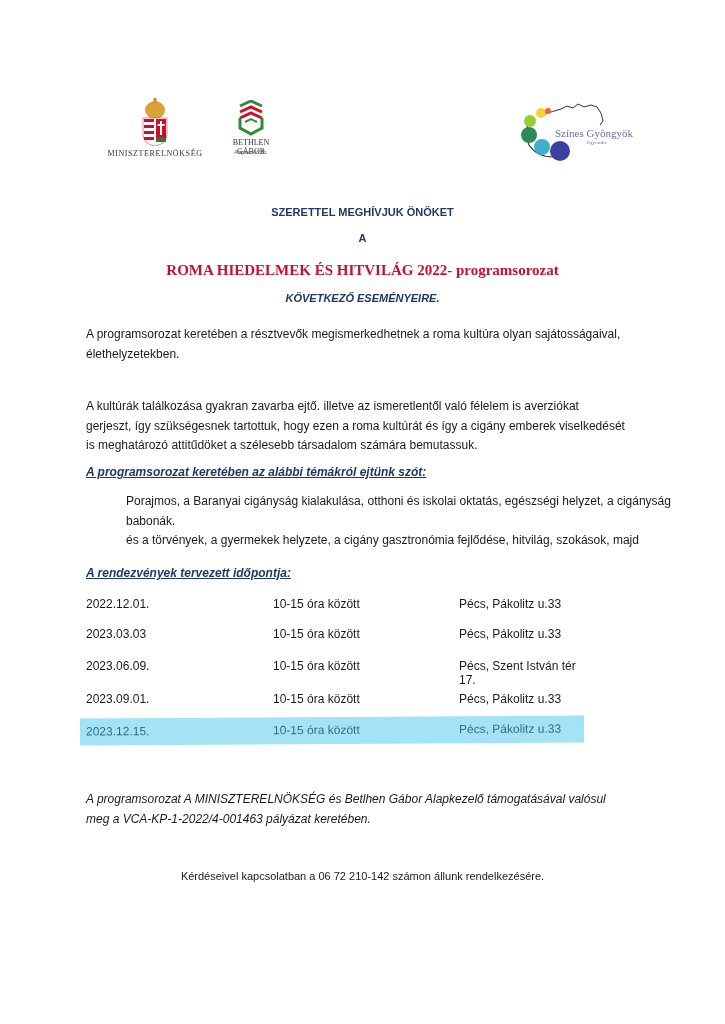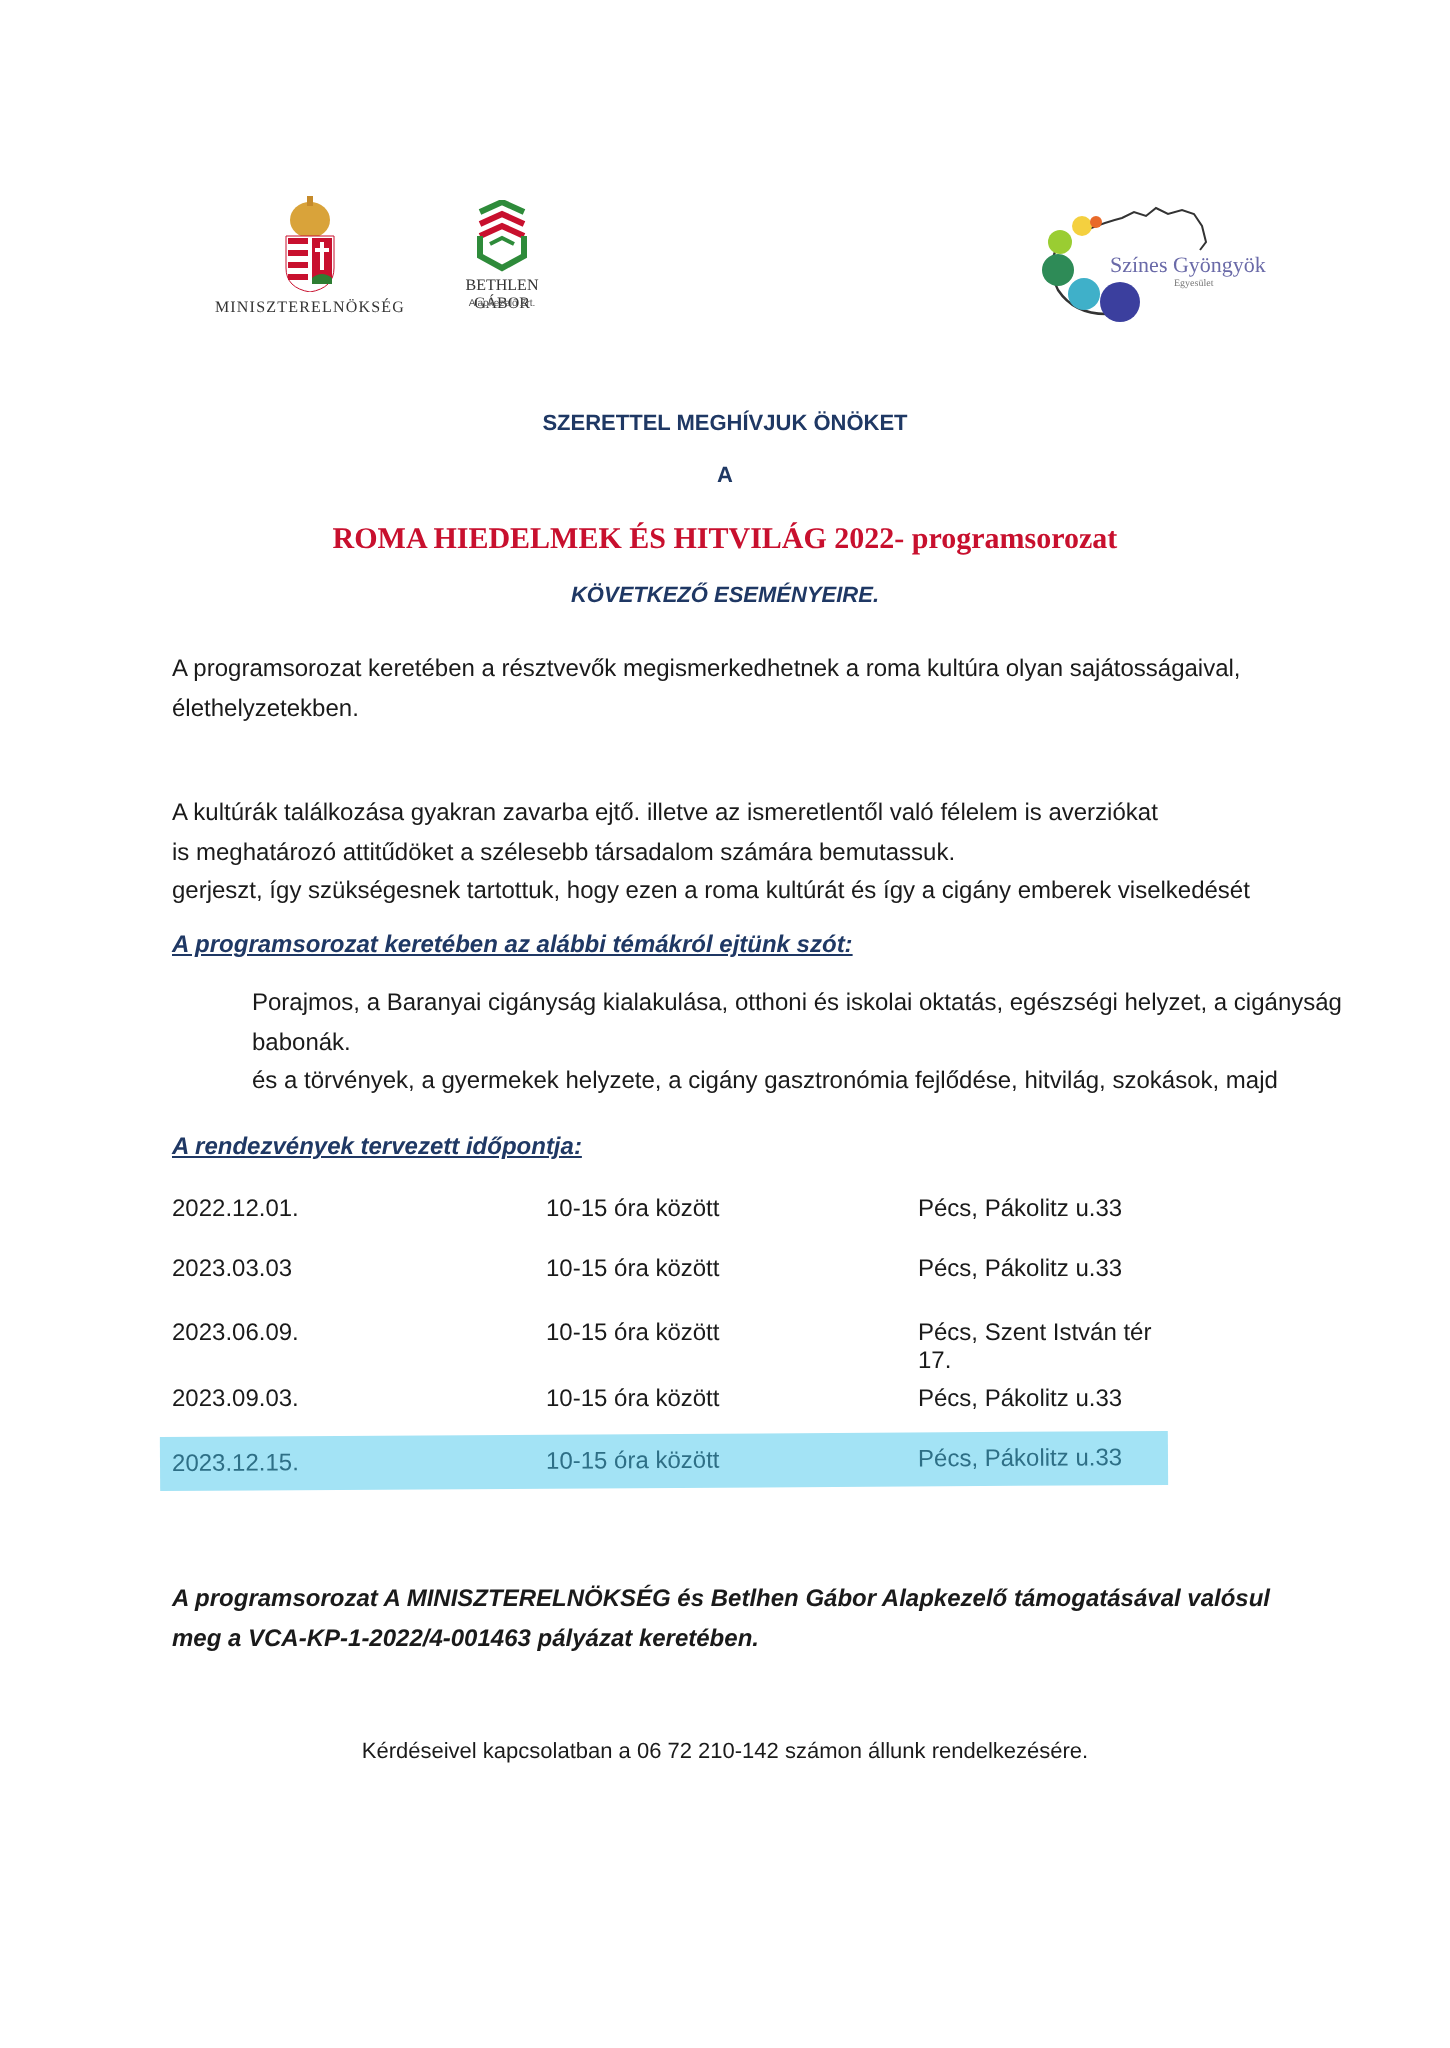--- a/index.html
+++ b/index.html
@@ -14,21 +14,21 @@
   .h-red { font-family: "Liberation Serif", serif; font-weight: bold; font-size: 15px; color: #c8102e; }
   .h-blue-it { font-weight: bold; font-style: italic; font-size: 11px; color: #1f3864; }
   .para { left: 86px; width: 560px; font-size: 12px; line-height: 19.5px; color: #1a1a1a; }
   .subhead { left: 86px; font-size: 12px; font-weight: bold; font-style: italic; text-decoration: underline; color: #1f3864; }
   .row { left: 86px; width: 500px; height: 24px; font-size: 12px; color: #1a1a1a; }
   .row span { position: absolute; top: 4px; }
   .c1 { left: 0; } .c2 { left: 187px; } .c3 { left: 373px; }
   .row.hl { background: #a3e3f5; left: 80px; width: 504px; transform: rotate(-0.35deg); }
   .row.hl span { color: #2e6f86; }
   .row.hl .c1 { left: 6px; } .row.hl .c2 { left: 193px; } .row.hl .c3 { left: 379px; }
-  .footer-it { left: 86px; width: 570px; font-size: 12px; line-height: 20px; font-weight: bold; font-style: italic; color: #1a1a1a; }
+  .footer-it { left: 86px; width: 570px; font-size: 12px; line-height: 20px; font-weight: normal; font-style: italic; color: #1a1a1a; }
   .contact { font-size: 11px; color: #1a1a1a; }
 </style>
 </head>
 <body>
 
 <div class="abs" style="left:100px; top:98px; width:110px; height:62px;">
   <svg width="110" height="48" viewBox="0 0 110 48">
     <ellipse cx="55" cy="12" rx="10" ry="9" fill="#d9a33a"></ellipse>
     <rect x="53.5" y="0" width="3" height="5" fill="#c58a2a"></rect>
     <path d="M43 20 h24 v16 q0 10 -12 12 q-12 -2 -12 -12 z" fill="#ffffff" stroke="#c8102e" stroke-width="0.5"></path>
@@ -76,22 +76,22 @@
 <div class="abs center-line h-red" style="top:262px;">ROMA HIEDELMEK ÉS HITVILÁG 2022- programsorozat</div>
 <div class="abs center-line h-blue-it" style="top:292px;">KÖVETKEZŐ ESEMÉNYEIRE.</div>
 
 <div class="abs para" style="top:325px;">
   <div>A programsorozat keretében a résztvevők megismerkedhetnek a roma kultúra olyan sajátosságaival,</div>
   <div>élethelyzetekben.</div>
 </div>
 
 <div class="abs para" style="top:397px;">
   <div>A kultúrák találkozása gyakran zavarba ejtő. illetve az ismeretlentől való félelem is averziókat</div>
+  <div>gerjeszt, így szükségesnek tartottuk, hogy ezen a roma kultúrát és így a cigány emberek viselkedését</div>
   <div>is meghatározó attitűdöket a szélesebb társadalom számára bemutassuk.</div>
-  <div>gerjeszt, így szükségesnek tartottuk, hogy ezen a roma kultúrát és így a cigány emberek viselkedését</div>
 </div>
 
 <div class="abs subhead" style="top:465px;">A programsorozat keretében az alábbi témákról ejtünk szót:</div>
 <div class="abs para" style="top:492px;margin-left:40px;">
   <div>Porajmos, a Baranyai cigányság kialakulása, otthoni és iskolai oktatás, egészségi helyzet, a cigányság</div>
   <div>babonák.</div>
   <div>és a törvények, a gyermekek helyzete, a cigány gasztronómia fejlődése, hitvilág, szokások, majd</div>
 </div>
 
 <div class="abs subhead" style="top:566px;">A rendezvények tervezett időpontja:</div>
@@ -105,21 +105,21 @@
   <span class="c1">2023.03.03</span>
   <span class="c2">10-15 óra között</span>
   <span class="c3">Pécs, Pákolitz u.33</span>
 </div>
 <div class="abs row" style="top:655px;">
   <span class="c1">2023.06.09.</span>
   <span class="c2">10-15 óra között</span>
   <span class="c3">Pécs, Szent István tér 17.</span>
 </div>
 <div class="abs row" style="top:688px;">
-  <span class="c1">2023.09.03.</span>
+  <span class="c1">2023.09.01.</span>
   <span class="c2">10-15 óra között</span>
   <span class="c3">Pécs, Pákolitz u.33</span>
 </div>
 <div class="abs row hl" style="top:717px; height:27px;">
   <span class="c1" style="top:6px;">2023.12.15.</span>
   <span class="c2" style="top:6px;">10-15 óra között</span>
   <span class="c3" style="top:6px;">Pécs, Pákolitz u.33</span>
 </div>
 
 <div class="abs footer-it" style="top:789px;">

